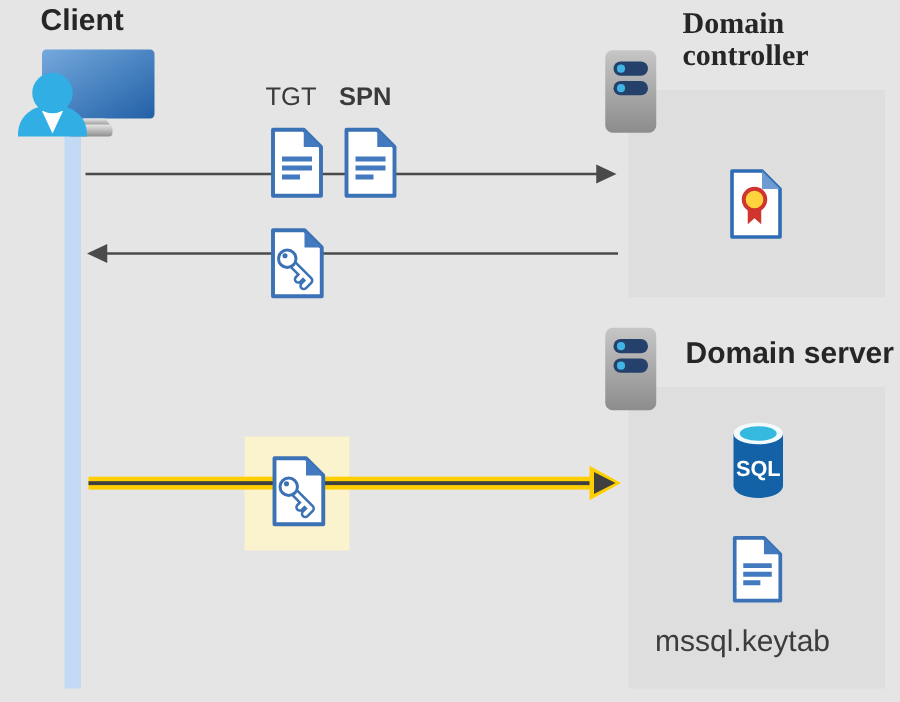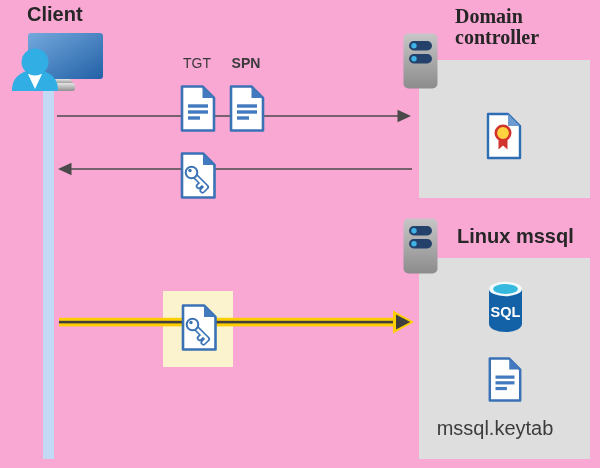--- a/index.html
+++ b/index.html
@@ -1,17 +1,17 @@
 <!DOCTYPE html>
 <html><head>
 <meta charset="utf-8">
 <style>
   html,body{margin:0;padding:0;background:#ffffff;}
   .canvas{
-    position:relative;width:600px;height:468px;background:#f9a8d4;overflow:hidden;
+    position:relative;width:600px;height:468px;background:#e5e5e5;overflow:hidden;
     font-family:"Liberation Sans",sans-serif;
   }
   .abs{position:absolute;}
   
   .timeline{left:43px;top:88px;width:11px;height:371px;background:#C3DAF4;z-index:1;}
   .zone{background:#DEDEDE;z-index:0;}
   .dc-zone{left:419px;top:60px;width:171px;height:138px;}
   .linux-zone{left:419px;top:258px;width:171px;height:201px;}
   .highlight{left:163px;top:291px;width:70px;height:76px;background:#FBF2CE;z-index:1;}
   
@@ -27,21 +27,21 @@
   .keydoc-2{left:178px;top:303px;width:42px;height:49px;}
   .cert-icon{left:485px;top:112px;width:38px;height:48px;}
   .sql-icon{left:487px;top:280px;width:37px;height:54px;}
   .doc-keytab{left:486px;top:355px;width:38px;height:49px;}
   
   .lbl{color:#262626;z-index:4;}
   .title{font-weight:bold;font-size:20px;line-height:21px;}
   .client-label{left:27px;top:4px;}
   .dc-label{left:455px;top:6px;width:104px;font-family:Liberation Serif, serif;}
   .linux-label{left:457px;top:226px;white-space:nowrap;}
-  .ticket-label{font-size:14px;color:#3A3A3A;text-align:center;top:55px;width:40px;}
+  .ticket-label{font-size:17px;color:#3A3A3A;text-align:left;top:55px;width:40px;}
   .tgt-label{left:177px;}
   .spn-label{left:226px;font-weight:bold;}
   .keytab-label{left:419px;top:417px;width:152px;text-align:center;font-size:20px;color:#3C3C3C;}
 </style>
 </head>
 <body>
 
 <div class="canvas">
 
   <svg width="0" height="0" style="position:absolute" aria-hidden="true">
@@ -143,21 +143,21 @@
   <svg class="abs icon cert-icon" viewBox="0 0 38 48">
     <path d="M3 2 H23 L35 14 V46 H3 Z" fill="#FFFFFF" stroke="#2E6DB3" stroke-width="2.4" stroke-linejoin="round"></path>
     <path d="M23 2 L35 14 H23 Z" fill="#6D9BD1"></path>
     <path d="M13.5 26 v11.5 l4.5 -4 l4.5 4 V26 Z" fill="#D0342C"></path>
     <circle cx="18" cy="21" r="7.2" fill="#FFD23E" stroke="#D0342C" stroke-width="2.6"></circle>
   </svg>
 
   <svg class="abs icon server-linux">
       <use href="#sym-server"></use>
     </svg>
-  <div class="abs lbl title linux-label">Linux mssql</div>
+  <div class="abs lbl title linux-label">Domain server</div>
   <svg class="abs icon sql-icon" viewBox="0 0 37 54">
     <path d="M2 9 L2 44 A 16.5 8 0 0 0 35 44 L35 9 Z" fill="#1362A7"></path>
     <ellipse cx="18.5" cy="9" rx="16.5" ry="7.2" fill="#F2FAFD"></ellipse>
     <ellipse cx="18.5" cy="9" rx="12.3" ry="4.9" fill="#35B9DF"></ellipse>
     <text x="18.5" y="37" text-anchor="middle" font-size="14.5" font-weight="bold" fill="#FFFFFF">SQL</text>
   </svg>
   <svg class="abs icon doc-keytab">
       <use href="#sym-doc"></use>
     </svg>
   <div class="abs lbl keytab-label">mssql.keytab</div>

